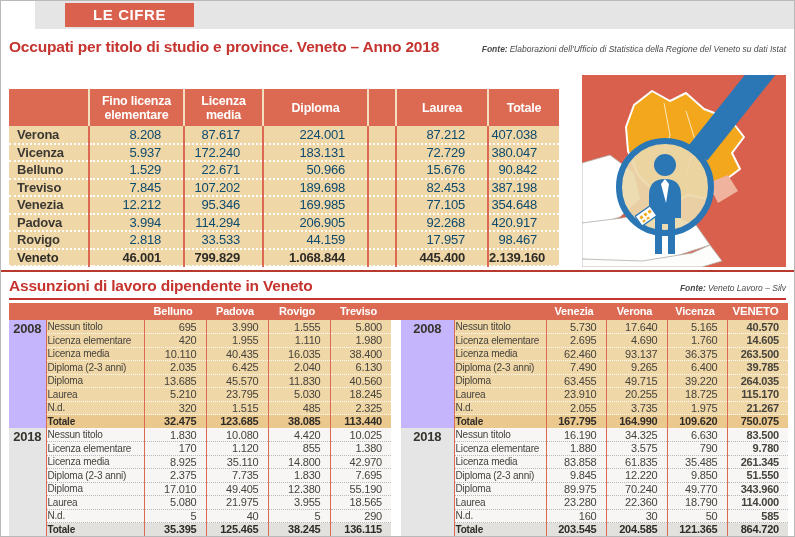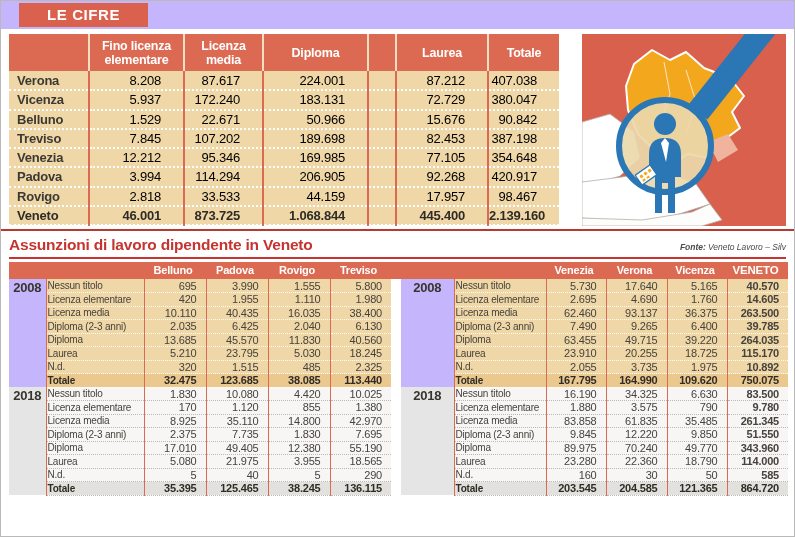--- a/index.html
+++ b/index.html
@@ -2,34 +2,34 @@
 <html><head>
 <meta charset="utf-8">
 <style>
   html,body{margin:0;padding:0;}
   body{
     width:795px;height:537px;
     font-family:"Liberation Sans","DejaVu Sans",sans-serif;
     background:#f2f1ef;position:relative;
   }
   .page{position:absolute;inset:0;background:#ffffff;border:1px solid #b9b9b9;box-sizing:border-box;overflow:hidden;}
-  .topstrip{height:30px;background:#c4b5fd;border-bottom:2px solid #ffffff;display:flex;align-items:center;padding-left:18px;box-sizing:border-box;}
+  .topstrip{height:30px;background:#e5e5e5;border-bottom:2px solid #ffffff;display:flex;align-items:center;padding-left:30px;box-sizing:border-box;margin-left:34px;}
   .badge{background:#d9614e;color:#fff;font-weight:bold;font-size:15px;letter-spacing:.6px;padding:3px 28px 4px;}
   .sect{padding:0 8px;}
   .s-head{display:flex;justify-content:space-between;align-items:flex-end;height:25px;}
   .s-title{color:#c5342f;font-weight:bold;font-size:15.5px;letter-spacing:-.2px;white-space:nowrap;}
   .fonte{font-size:8.5px;font-style:italic;color:#4a4a4a;white-space:nowrap;padding-bottom:2px;}
   .fonte .fl{font-weight:bold;margin-right:2px;}
-  .s1-body{display:flex;margin-top:3px;}
+  .s1-body{display:flex;margin-top:19px;align-items:flex-end;}
   table{border-collapse:collapse;table-layout:fixed;}
   
   .t1{width:550px;font-size:13px;letter-spacing:-.2px;}
   .t1 th{background:#dc6952;color:#fff;font-weight:bold;font-size:12.5px;height:37px;line-height:1.12;border-left:2px solid #f2dfc0;padding:0 2px;box-sizing:border-box;}
   .t1 th:first-child{border-left:none;}
-  .t1 td{background:#efd7a7;height:17.5px;border-left:2px solid #dc6952;border-bottom:2px dotted #ffffff;color:#000000;padding:0;box-sizing:border-box;}
+  .t1 td{background:#efd7a7;height:17.5px;border-left:2px solid #dc6952;border-bottom:2px dotted #ffffff;color:#0c4a6e;padding:0;box-sizing:border-box;}
   .t1 td.lbl{border-left:none;font-weight:bold;padding-left:8px;color:#3c3933;}
   .t1 td.num{text-align:right;padding-right:22px;}
   .t1 td.gap{padding:0;}
   .t1 tr.total td{font-weight:bold;color:#2f2c27;}
   
   .illo{width:204px;height:192px;margin-left:auto;}
   
   .divider{height:2px;background:#b8392e;margin-top:3px;}
   
   .s2-head{border-bottom:2px solid #c5342f;padding-bottom:3px;margin:2px 8px 3px;display:flex;justify-content:space-between;align-items:flex-end;height:21px;box-sizing:content-box;gap:43px;}
@@ -57,20 +57,26 @@
 </head>
 <body>
 
 <div class="page">
 
   <div class="topstrip">
     <div class="badge">LE CIFRE</div>
   </div>
 
   <div class="sect">
+    <div class="s-head">
+      <div class="s-title">Occupati per titolo di studio e province. Veneto – Anno 2018</div>
+      <div class="fonte">
+        <span class="fl">Fonte:</span><span>Elaborazioni dell'Ufficio di Statistica della Regione del Veneto su dati Istat</span>
+      </div>
+    </div>
     <div class="s1-body">
       <table class="t1">
         <colgroup>
           <col style="width:80px">
             <col style="width:95px">
             <col style="width:79px">
           <col style="width:105px">
             <col style="width:28px">
             <col style="width:92px">
             <col style="width:71px">
@@ -146,21 +152,21 @@
               <td class="num">2.818</td>
               <td class="num">33.533</td>
               <td class="num">44.159</td>
               <td class="gap"></td>
               <td class="num">17.957</td>
               <td class="num">98.467</td>
             </tr>
             <tr class="total">
               <td class="lbl">Veneto</td>
               <td class="num">46.001</td>
-              <td class="num">873.725</td>
+              <td class="num">799.829</td>
               <td class="num">1.068.844</td>
               <td class="gap"></td>
               <td class="num">445.400</td>
               <td class="num">2.139.160</td>
             </tr>
           </tbody>
       </table>
 
       <svg class="illo" viewBox="0 0 204 192" xmlns="http://www.w3.org/2000/svg">
         <rect x="0" y="0" width="204" height="192" fill="#d8604c"></rect>
@@ -406,21 +412,21 @@
             <td class="num vl">23.910</td>
             <td class="num vl">20.255</td>
             <td class="num vl">18.725</td>
             <td class="num vl boldcol">115.170</td>
           </tr>
           <tr class="b2008">
             <td class="lbl vl">N.d.</td>
             <td class="num vl">2.055</td>
             <td class="num vl">3.735</td>
             <td class="num vl">1.975</td>
-            <td class="num vl boldcol">10.892</td>
+            <td class="num vl boldcol">21.267</td>
           </tr>
           <tr class="b2008 total">
             <td class="lbl vl">Totale</td>
             <td class="num vl">167.795</td>
             <td class="num vl">164.990</td>
             <td class="num vl">109.620</td>
             <td class="num vl boldcol">750.075</td>
           </tr>
           <tr class="b2018">
             <td class="year" rowspan="8">2018</td>

